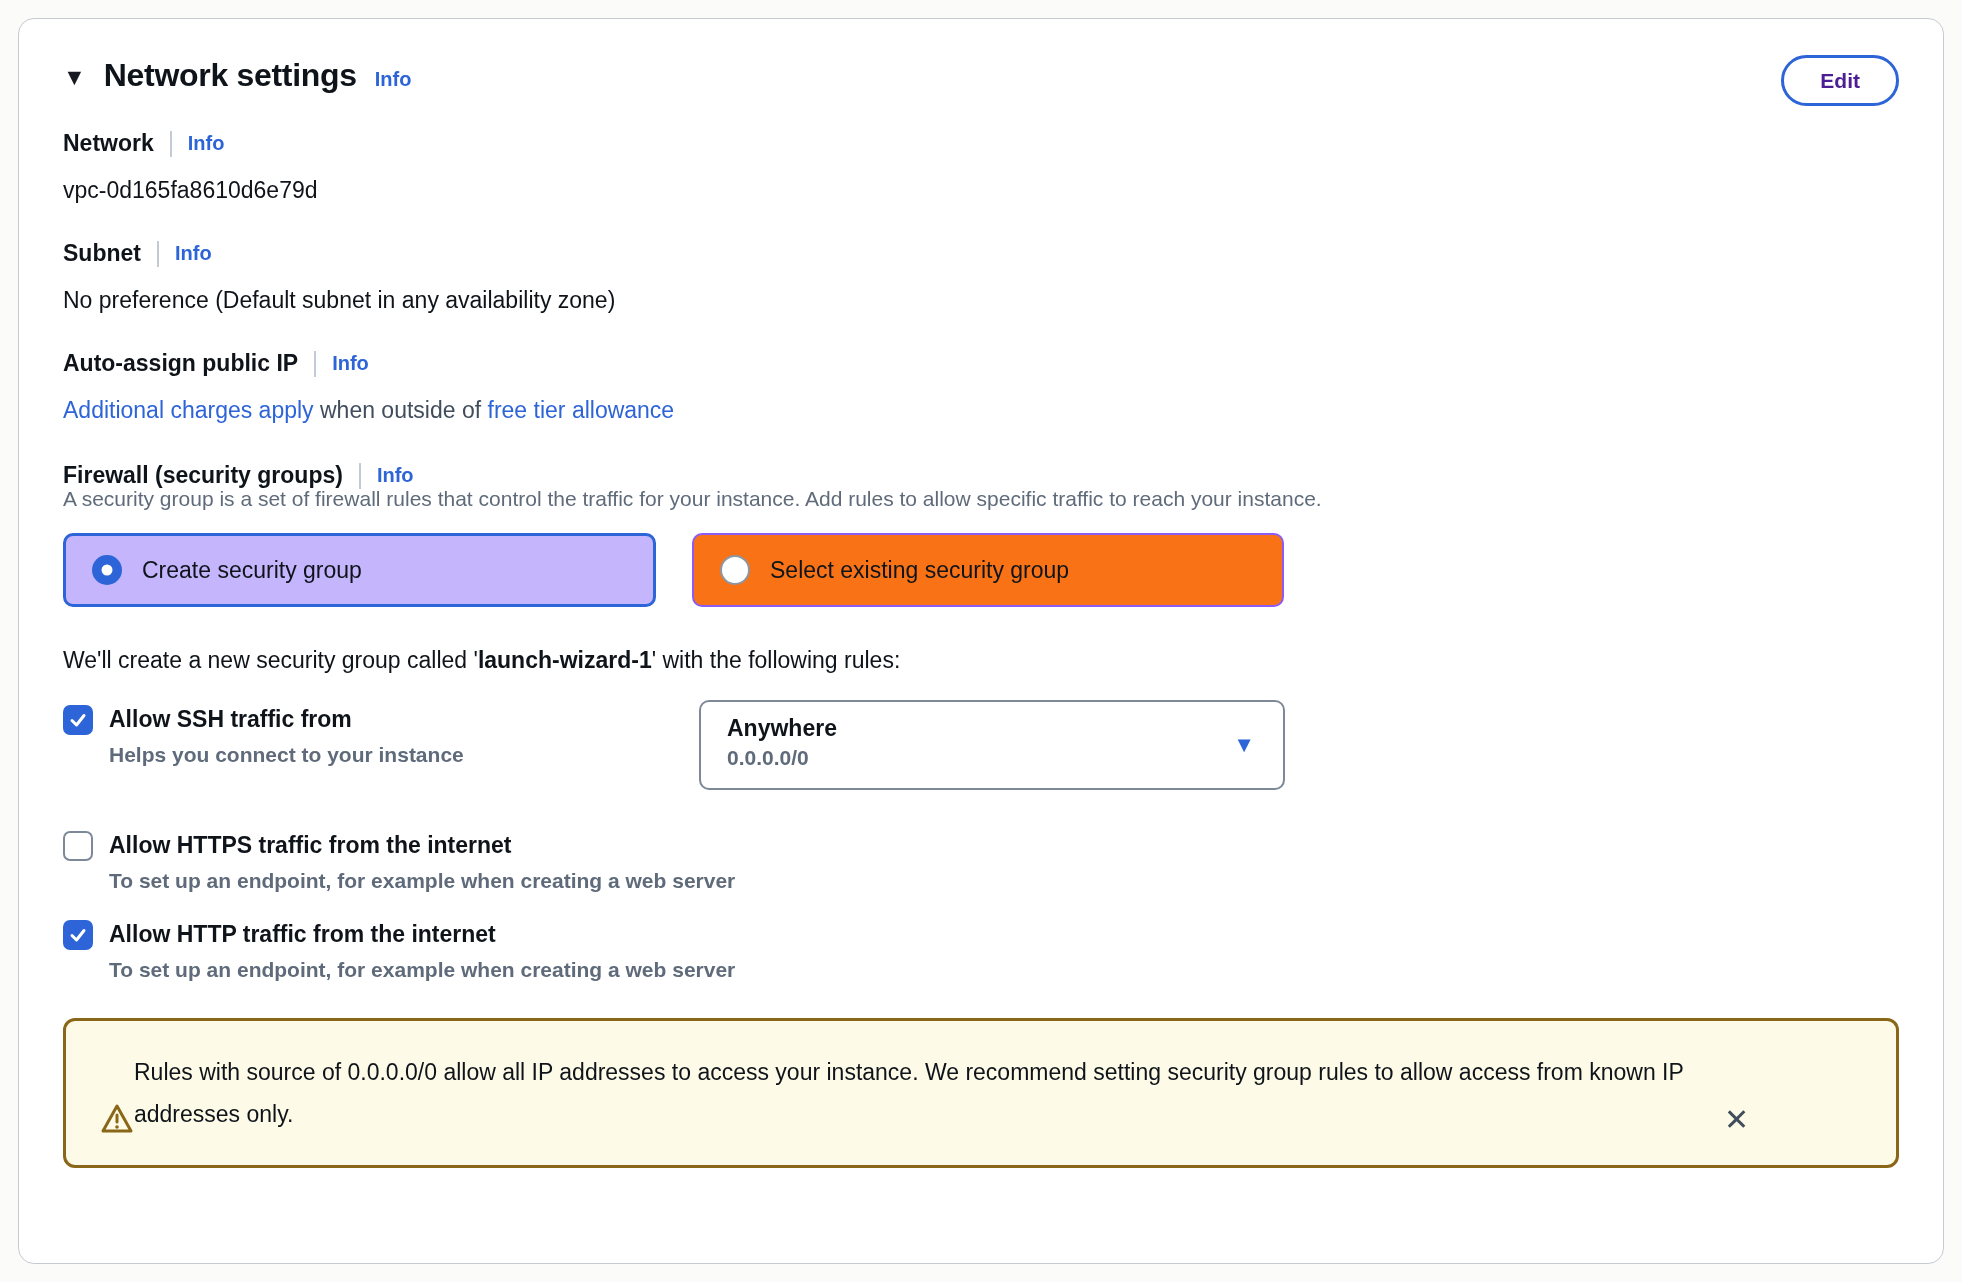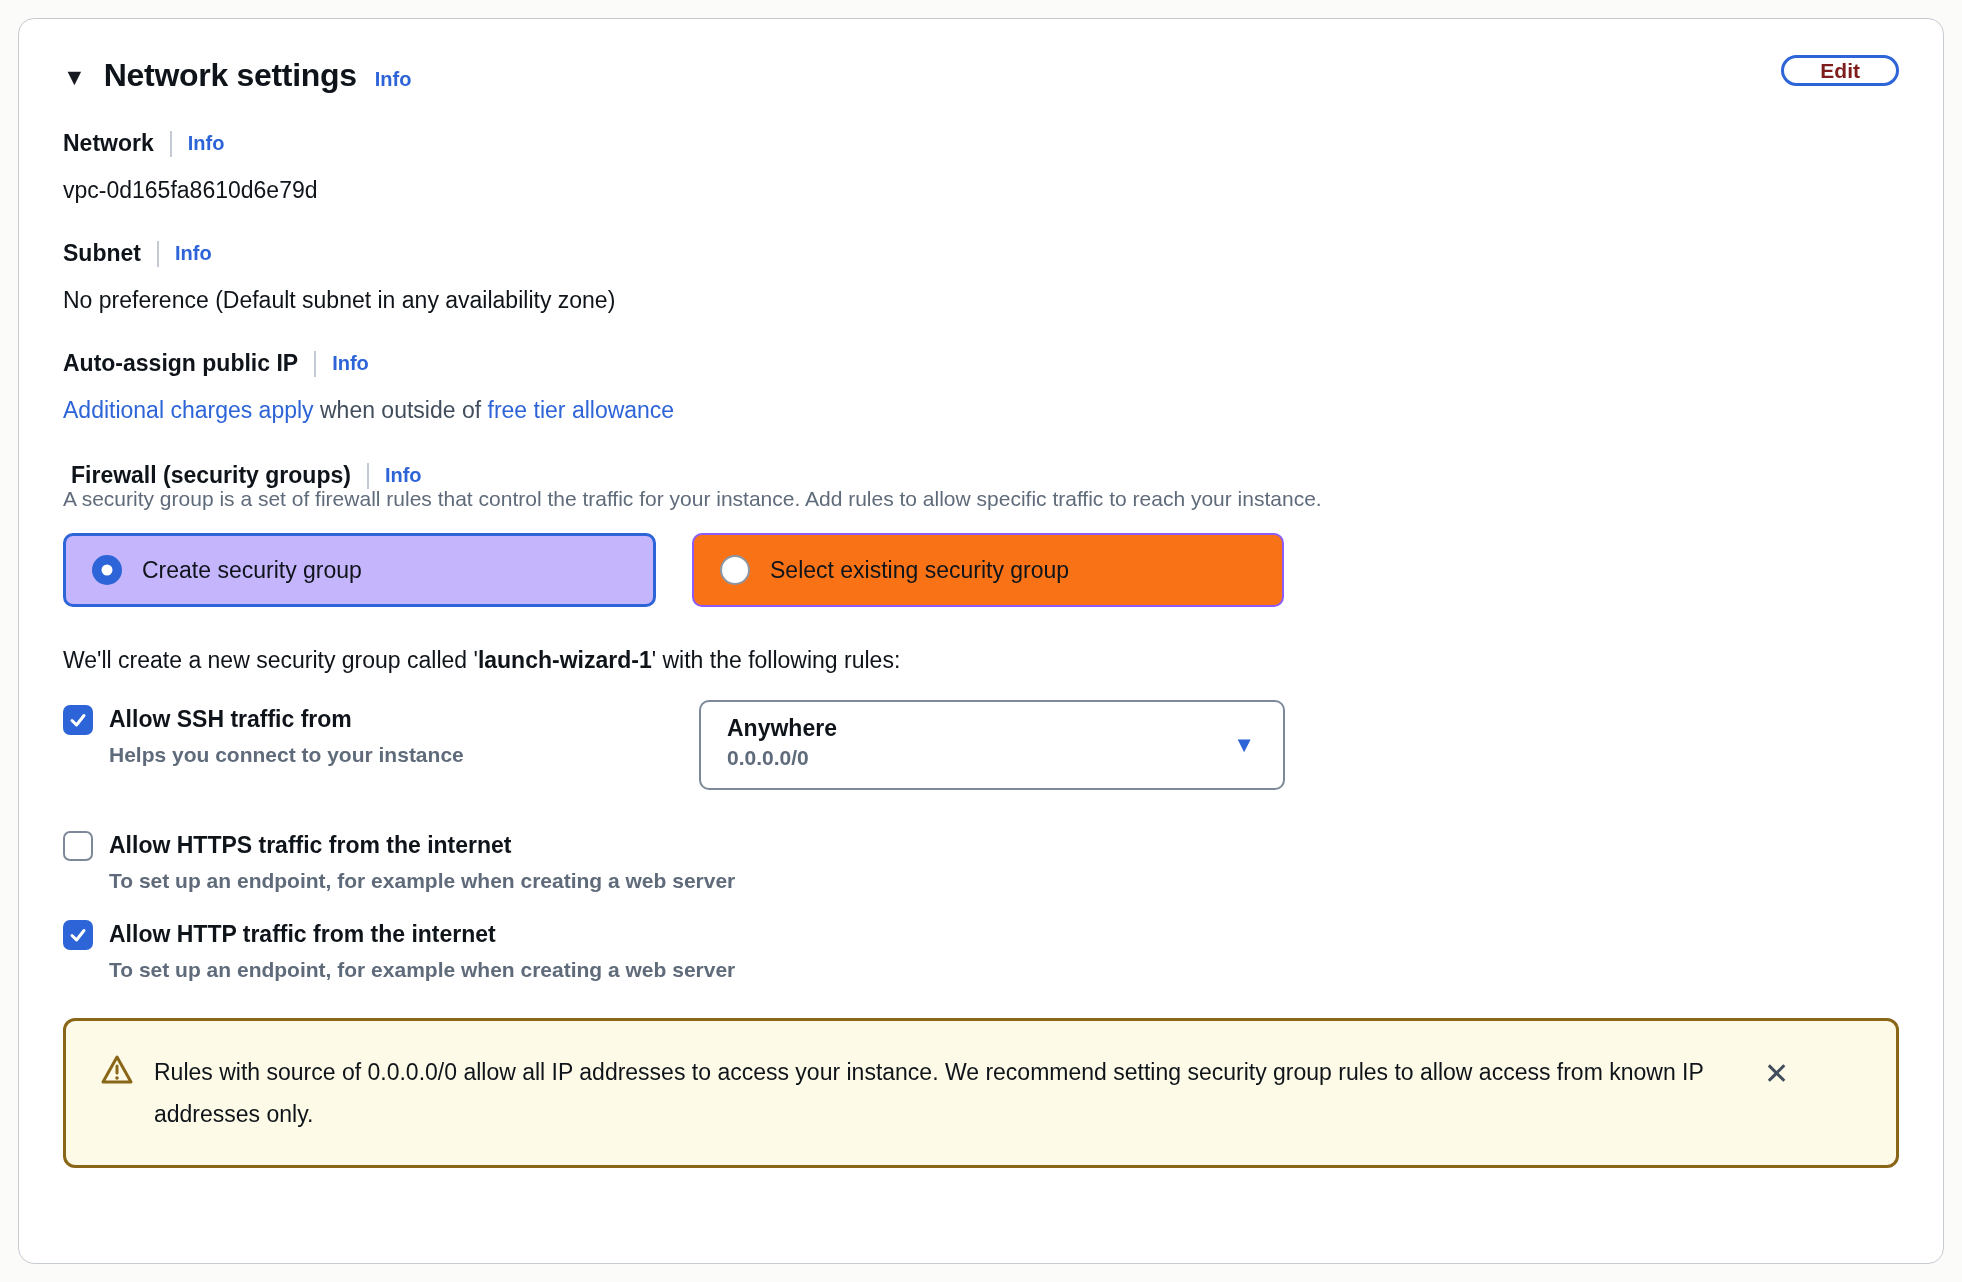--- a/index.html
+++ b/index.html
@@ -29,24 +29,24 @@
   }
   .panel-title { font-size: 32px; font-weight: 700; letter-spacing: -0.3px; }
   .info-link {
     color: #2d64d7; font-weight: 700; font-size: 20px;
     text-decoration: none; cursor: pointer; align-self: flex-end;
     padding-bottom: 3px;
   }
   .edit-btn {
     position: absolute; right: 0; top: -2px;
     border: 3px solid #2d64d7; border-radius: 28px;
-    background: #fff; color: #7f1d1d;
+    background: #fff; color: #4c1d95;
     font-size: 21px; font-weight: 700;
     font-family: inherit;
-    padding: 0 36px; cursor: pointer; line-height: 1.2;
+    padding: 10px 36px; cursor: pointer; line-height: 1.2;
   }
   
   .label-row { display: flex; align-items: center; margin-bottom: 20px; text-align: center; }
   .field-label { font-size: 23px; font-weight: 700; }
   .vdivider {
     width: 2px; height: 26px; background: #c3cad3;
     margin: 0 16px; flex: 0 0 auto;
   }
   .label-row .info-link { font-size: 20px; align-self: center; padding-bottom: 0; }
   .field-value { font-size: 23px; margin-bottom: 36px; }
@@ -105,21 +105,21 @@
     position: absolute; right: 28px; top: 50%;
     transform: translateY(-50%);
     color: #2d64d7; font-size: 22px; line-height: 1;
   }
   
   .banner {
     margin-top: 36px;
     border: 3px solid #8a6718; border-radius: 12px;
     background: #fdfae7;
     padding: 30px 32px 30px 34px;
-    display: flex; align-items: flex-start; gap: 20px;
+    display: flex; align-items: flex-end; 
   }
   .warn-icon { flex: 0 0 auto; margin-top: 3px; }
   .banner-text {
     flex: 1 1 auto; font-size: 23px; line-height: 42px;
     max-width: 1590px; padding-right: 40px;
   }
   .banner-close {
     flex: 0 0 auto; font-size: 30px; color: #414d5c;
     cursor: pointer; line-height: 1; margin: 8px 18px 0 0;
     background: none; border: none; font-family: inherit;
@@ -154,21 +154,21 @@
   <div class="label-row">
     <span class="field-label">Auto-assign public IP</span>
     <span class="vdivider"></span>
     <a class="info-link">Info</a>
   </div>
 
   <div class="charges-line">
     <span class="link">Additional charges apply</span><span class="mid"> when outside of </span><span class="link">free tier allowance</span>
   </div>
 
-  <div class="label-row" style="margin-bottom:10px;margin-left:8px;">
+  <div class="label-row" style="margin-bottom:10px;">
     <span class="field-label">Firewall (security groups)</span>
     <span class="vdivider"></span>
     <a class="info-link">Info</a>
   </div>
   <div class="fw-desc">A security group is a set of firewall rules that control the traffic for your instance. Add rules to allow specific traffic to reach your instance.</div>
 
   <div class="tiles">
     <div class="tile tile-1 selected">
       <span class="radio selected"></span>
       <span>Create security group</span>

